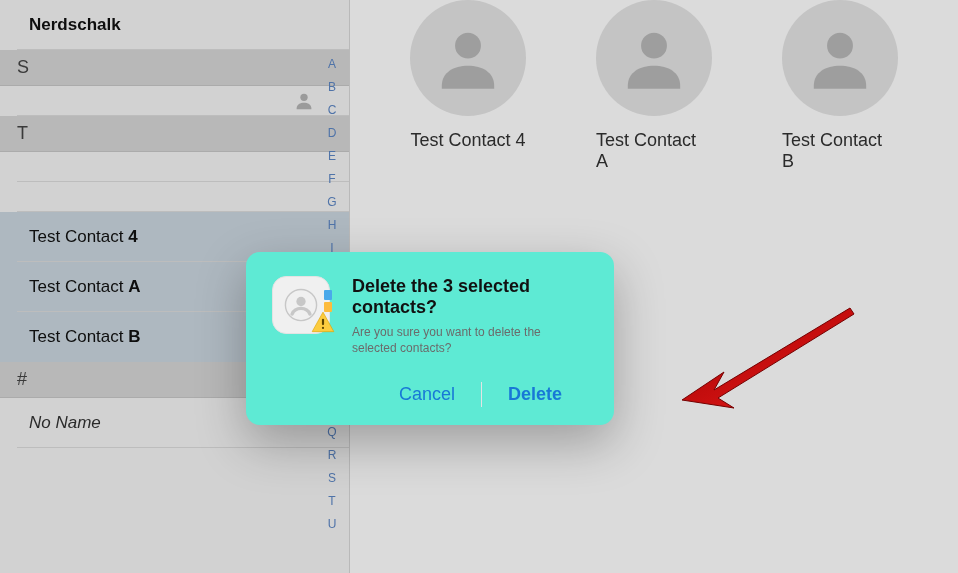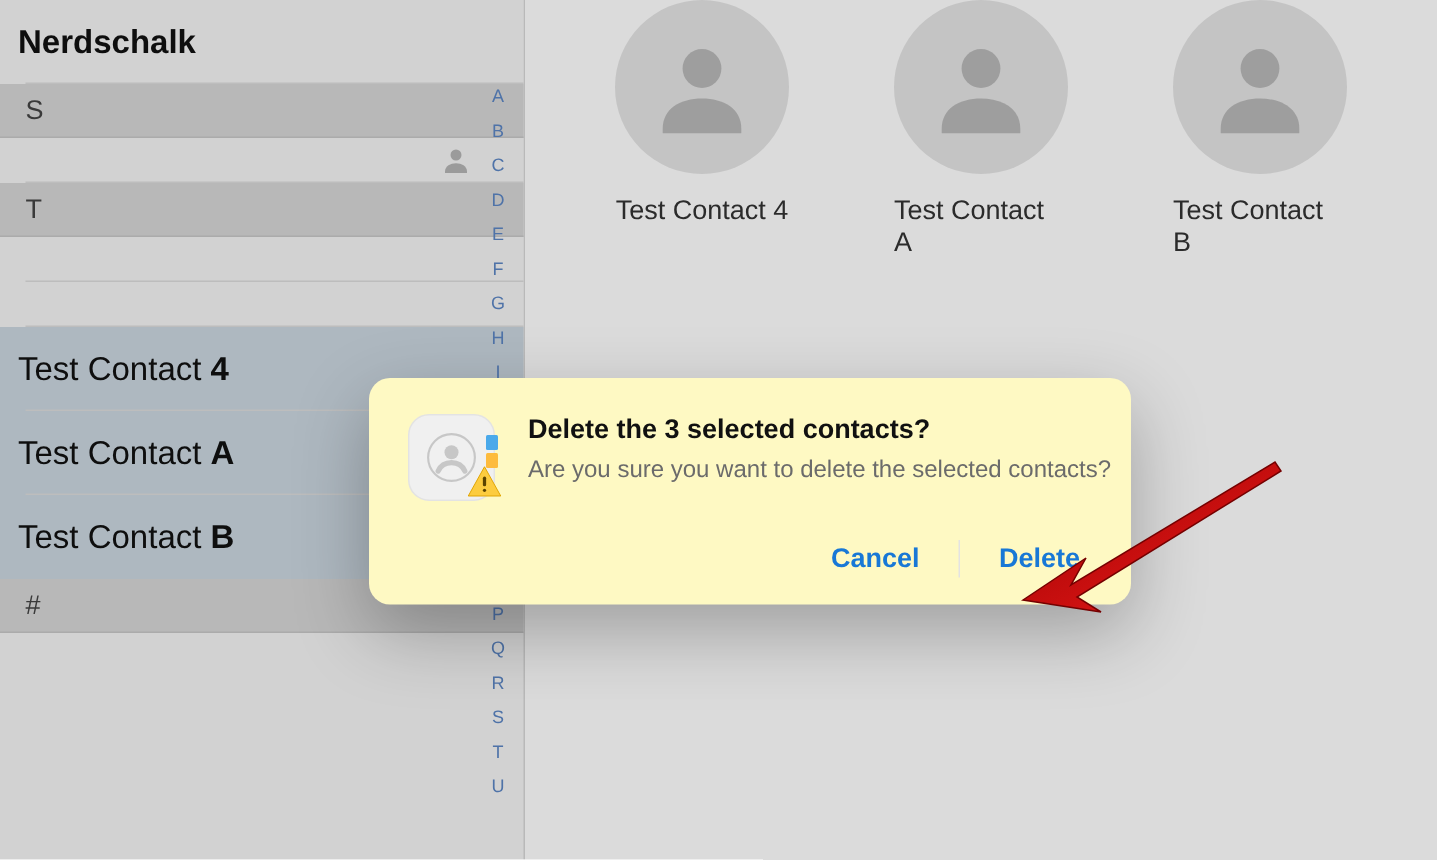--- a/index.html
+++ b/index.html
@@ -26,23 +26,23 @@
     position: relative;
   }
   .section-header {
     background: #d7d7d7;
     color: #444;
     font-size: 18px;
     padding: 7px 17px;
     border-bottom: 1px solid #c8c8c8;
   }
   .contact-row {
-    font-size: 22px;
+    font-size: 17px;
     color: #111;
-    padding: 15px 12px;
+    padding: 15px 29px;
     position: relative;
     background: #f5f5f5;
   }
   .contact-row.selected {
     background: #cbd7e0;
   }
   .contact-row strong { font-weight: 600; }
   .row-sep {
     position: absolute;
     bottom: 0;
@@ -112,25 +112,25 @@
     position: absolute;
     inset: 0;
     background: rgba(0,0,0,0.14);
   }
 
   
   .dialog {
     position: absolute;
     left: 246px;
     top: 252px;
-    width: 508px;
-    background: #fef9c3;
+    width: 368px;
+    background: #5eead4;
     border-radius: 14px;
     box-shadow: 0 18px 50px rgba(0,0,0,0.28);
-    padding: 24px 8px 2px 26px;
+    padding: 24px 26px 2px 26px;
   }
   .dialog-body {
     display: flex;
     gap: 22px;
   }
   .dialog-icon {
     position: relative;
     width: 58px;
     height: 58px;
     flex: 0 0 58px;
@@ -168,39 +168,38 @@
     right: -6px;
     bottom: -6px;
   }
   .dialog-text h2 {
     font-size: 18px;
     font-weight: 600;
     color: #111;
     margin-bottom: 6px;
   }
   .dialog-text p {
-    font-size: 16px;
+    font-size: 12px;
     color: #6b6b6b;
     line-height: 1.35;
   }
   .dialog-actions {
     display: flex;
     justify-content: flex-end;
     gap: 0;
     margin-top: 24px;
     margin-bottom: 14px;
   }
   .dialog-actions .btn {
     font-size: 18px;
     color: #1878d6;
     padding: 4px 26px;
     cursor: pointer;
     background: none;
     border: none;
-    font-weight: bold;
   }
   .dialog-actions .divider {
     width: 1px;
     background: #e3e3e3;
     align-self: stretch;
     margin: 2px 0;
   }
   .dialog-actions .btn.primary { font-weight: 700; }
 
   
@@ -256,20 +255,26 @@
       <div class="row-sep"></div>
     </div>
     <div class="contact-row selected">
       <span>
         <span>Test Contact</span>
         <strong>B</strong>
       </span>
     </div>
 
     <div class="section-header">#</div>
+    <div class="contact-row">
+      <span style="font-style:italic;color:#333">
+        <span>No Name</span>
+      </span>
+      <div class="row-sep"></div>
+    </div>
 
     <div class="index-strip">
       <span>A</span>
       <span>B</span>
       <span>C</span>
       <span>D</span>
       <span>E</span>
       <span>F</span>
       <span>G</span>
       <span>H</span>

